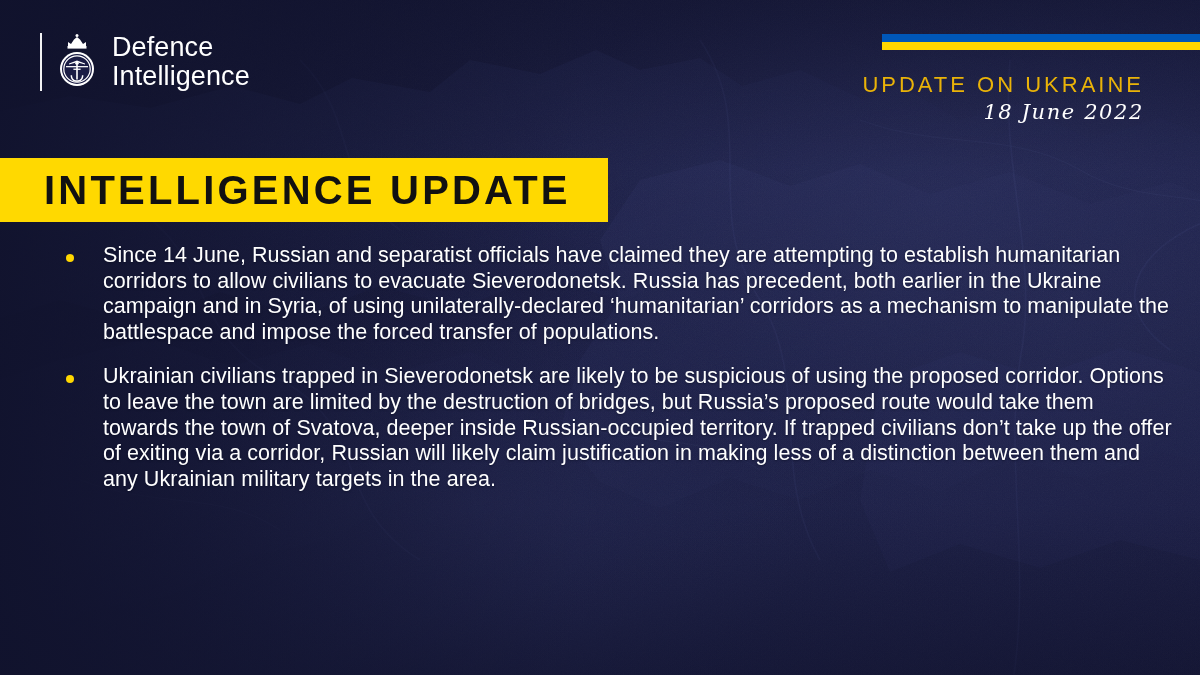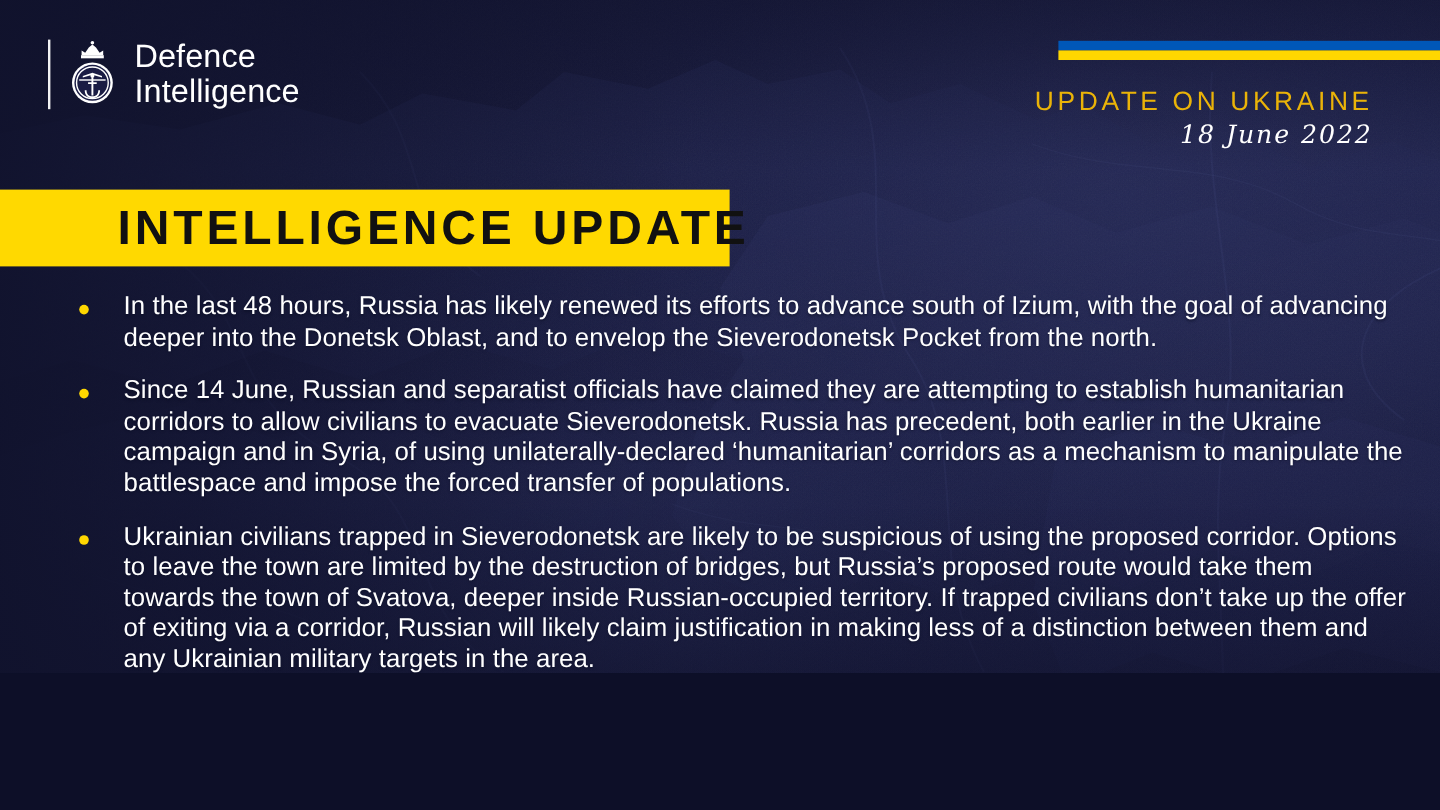--- a/index.html
+++ b/index.html
@@ -4,21 +4,21 @@
 <title>Defence Intelligence — Update on Ukraine</title>
 <style>
   html, body {
     margin: 0;
     padding: 0;
     background: #0d0f28;
   }
   #slide {
     position: relative;
     width: 1200px;
-    height: 561px;
+    height: 675px;
     overflow: hidden;
     background: #191b42;
     font-family: "Liberation Sans", sans-serif;
     -webkit-font-smoothing: antialiased;
   }
 
   
   .bg-base {
     position: absolute;
     inset: 0;
@@ -111,21 +111,21 @@
     height: 64px;
     background: #ffd900;
     display: flex;
     align-items: center;
   }
   .banner-text {
     color: #111111;
     font-size: 40px;
     font-weight: 700;
     letter-spacing: 3.2px;
-    margin-left: 98px;
+    margin-left: 44px;
     white-space: nowrap;
   }
 
   
   .bullets {
     position: absolute;
     left: 62px;
     top: 243px;
     width: 1110px;
   }
@@ -239,24 +239,20 @@
   <div class="update-title">UPDATE ON UKRAINE</div>
   <div class="update-date">18 June 2022</div>
 
   <div class="banner">
     <div class="banner-text">INTELLIGENCE UPDATE</div>
   </div>
 
   <div class="bullets">
     <div class="bullet">
       <span class="bullet-dot"></span>
-      <div class="bullet-text">In the last 48 hours, Russia has likely renewed its efforts to advance south of Izium, with the goal of advancing deeper into the Donetsk Oblast, and to envelop the Sieverodonetsk Pocket from the north.</div>
-    </div>
-    <div class="bullet">
-      <span class="bullet-dot"></span>
       <div class="bullet-text">Since 14 June, Russian and separatist officials have claimed they are attempting to establish humanitarian corridors to allow civilians to evacuate Sieverodonetsk. Russia has precedent, both earlier in the Ukraine campaign and in Syria, of using unilaterally-declared ‘humanitarian’ corridors as a mechanism to manipulate the battlespace and impose the forced transfer of populations.</div>
     </div>
     <div class="bullet">
       <span class="bullet-dot"></span>
       <div class="bullet-text">Ukrainian civilians trapped in Sieverodonetsk are likely to be suspicious of using the proposed corridor. Options to leave the town are limited by the destruction of bridges, but Russia’s proposed route would take them towards the town of Svatova, deeper inside Russian-occupied territory. If trapped civilians don’t take up the offer of exiting via a corridor, Russian will likely claim justification in making less of a distinction between them and any Ukrainian military targets in the area.</div>
     </div>
   </div>
 
 </div>
 

